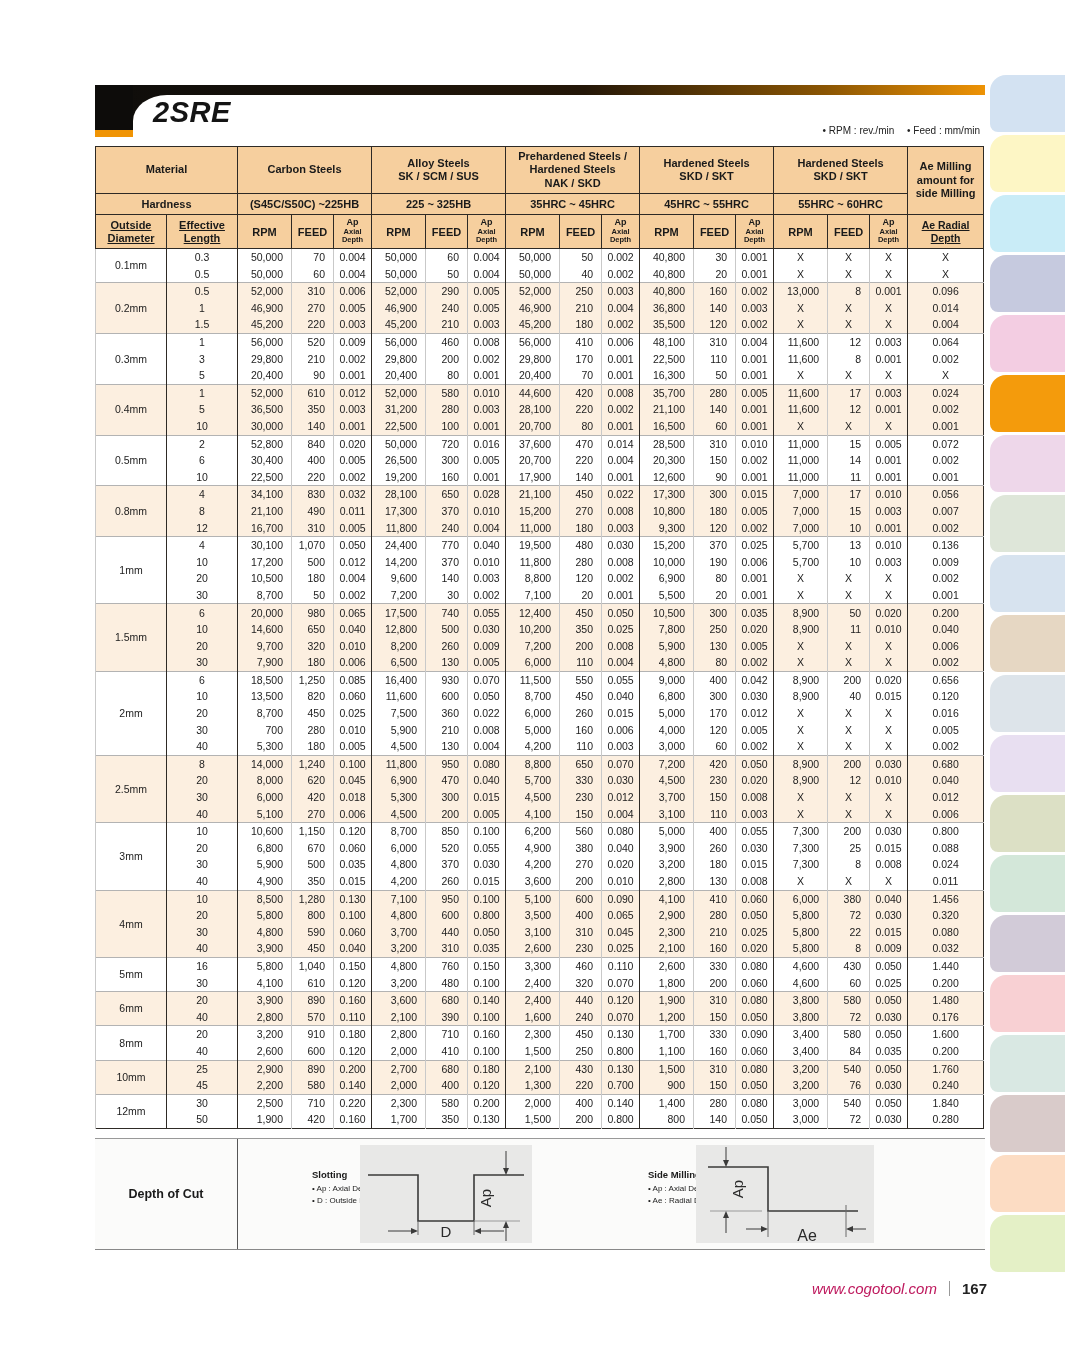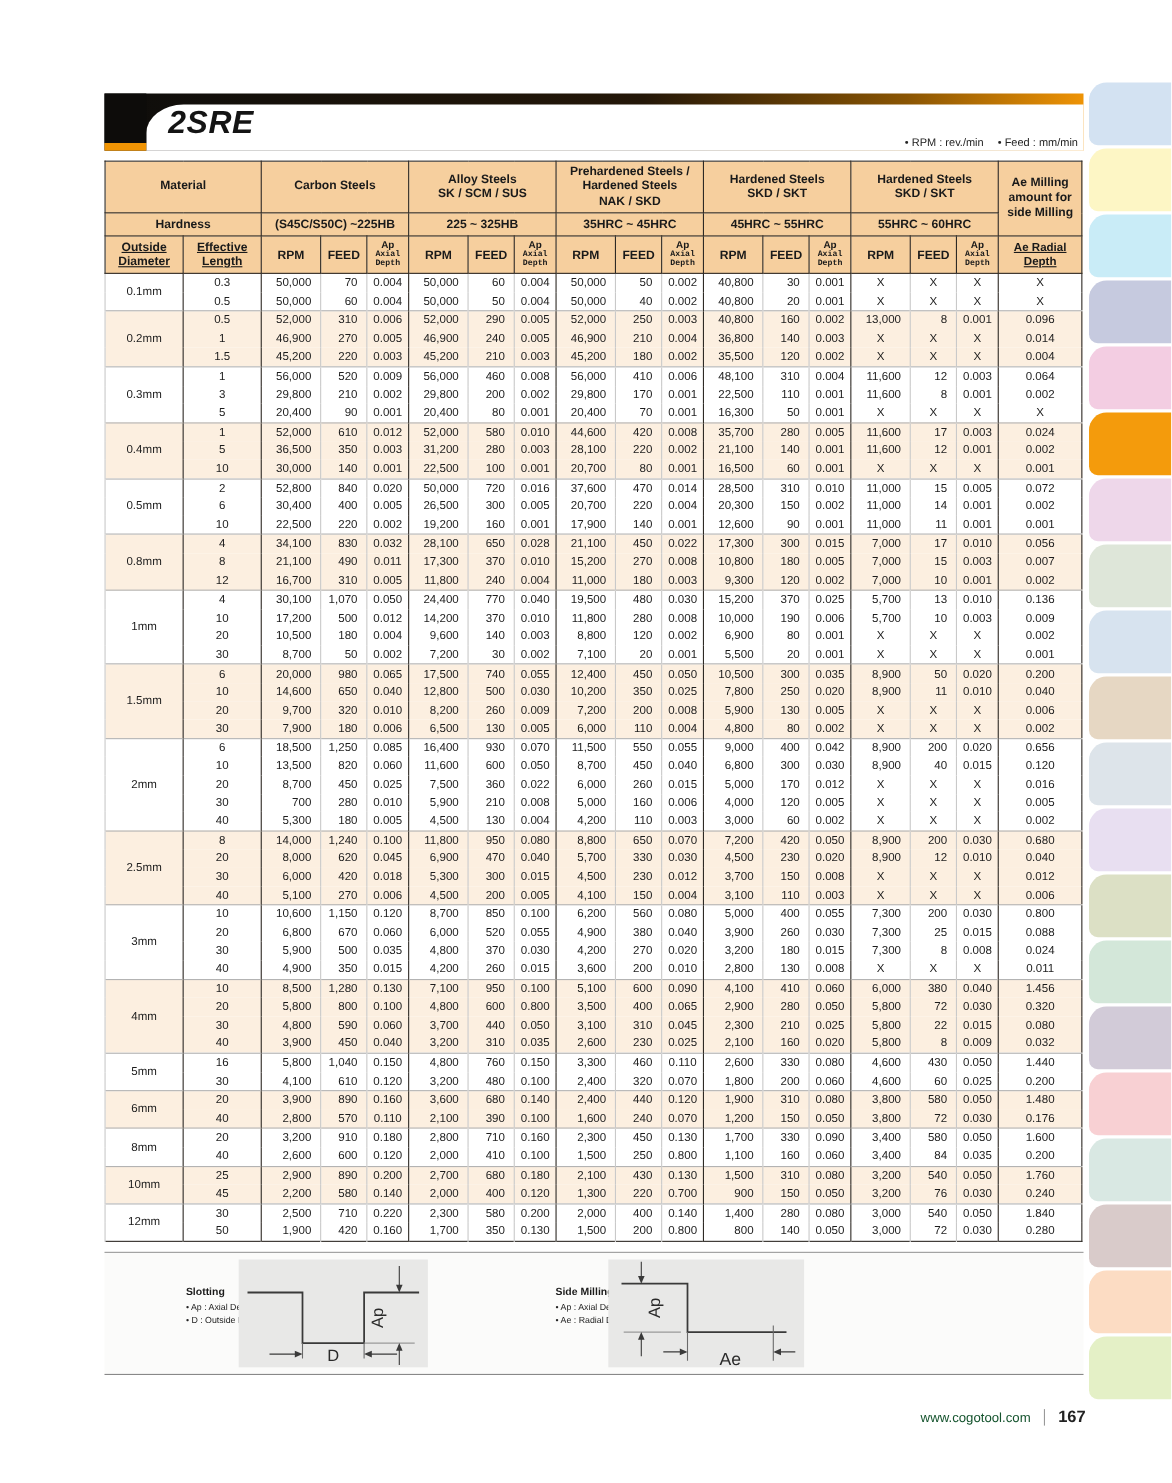--- a/index.html
+++ b/index.html
@@ -27,21 +27,21 @@
   
   table.ct{position:absolute;left:95px;top:146px;width:889px;border-collapse:collapse;
     table-layout:fixed;border:1px solid #2e2a25;}
   .ct th{background:#f6cf9e;border:1px solid #2e2a25;font-weight:bold;text-align:center;
     vertical-align:middle;white-space:pre-line;padding:0;}
   .th-mat{height:46px;font-size:11px;line-height:1.2;}
   .th-hard{height:20px;font-size:11px;}
   .th-col{height:33px;font-size:11px;line-height:1.15;text-decoration:underline;}
   .th-sub{height:33px;font-size:11px;}
   .th-ap .l1{display:block;font-size:9px;line-height:1.1;}
-  .th-ap .l2{display:block;font-size:7.5px;line-height:1.1;font-weight:bold;font-family:Liberation Mono, monospace;}
+  .th-ap .l2{display:block;font-size:7.5px;line-height:1.1;font-weight:bold;}
   .th-ae-mill{font-size:11px;line-height:1.25;margin-top:38px;}
   .th-ae-col{font-size:10.5px;line-height:1.2;}
 
   .ct tbody{border-top:1px solid #b3b3b3;}
   .ct td{height:16.6px;padding:0;font-size:10.5px;line-height:1;vertical-align:middle;
     border-left:1px solid #c9c9c9;background:#fff;color:#1c1c1c;}
   .ct tbody.shaded td{background:#fcefe0;}
   td.gs,td.lenv,td.ae{border-left:1px solid #2e2a25;}
   td.num{text-align:right;padding-right:8px;}
   td.apv,td.ae,td.xv{text-align:center;}
@@ -57,21 +57,21 @@
   .doc-text.slot{left:46px;}
   .doc-text.side{left:382px;}
   .doc-title{font-size:9.5px;font-weight:bold;margin-bottom:4px;}
   .doc-line{font-size:8px;margin-top:3px;color:#222;}
   svg.diag{position:absolute;top:6px;background:#e8e8e7;}
   svg.slotd{left:122px;width:172px;height:98px;}
   svg.sided{left:458px;width:178px;height:98px;}
 
   
   .footer{position:absolute;top:1280px;right:78px;display:flex;align-items:center;gap:12px;}
-  .f-site{font-size:12px;color:#14532d;}
+  .f-site{font-size:15px;color:#be185d;font-style:italic;}
   .fdiv{width:1px;height:15px;background:#999;}
   .f-num{font-size:15px;font-weight:bold;color:#222;}
 </style>
 </head>
 <body>
 
 <div class="page">
 
   <div class="side-tabs">
       <div class="side-tab" style="background: rgb(211, 226, 242);"></div>
@@ -1214,20 +1214,21 @@
           <td class="apv">0.050</td>
           <td class="num gs">3,000</td>
           <td class="num">72</td>
           <td class="apv">0.030</td>
           <td class="ae">0.280</td>
         </tr>
       </tbody>
     </table>
 
   <div class="doc">
+    <div class="doc-label">Depth of Cut</div>
     <div class="doc-body">
 
       <div class="doc-text slot">
         <div class="doc-title">Slotting</div>
         <div class="doc-line">• Ap : Axial Depth</div>
         <div class="doc-line">• D : Outside Diameter</div>
       </div>
 
       <svg class="diag slotd" viewBox="0 0 172 98">
         <path d="M8,30 H58 V76 H114 V30 H164" fill="none" stroke="#3a3a3a" stroke-width="1.6"></path>

